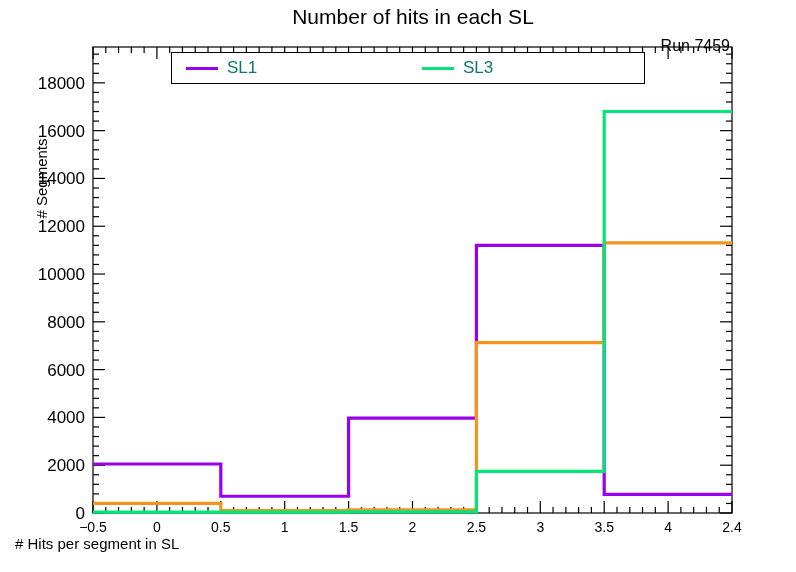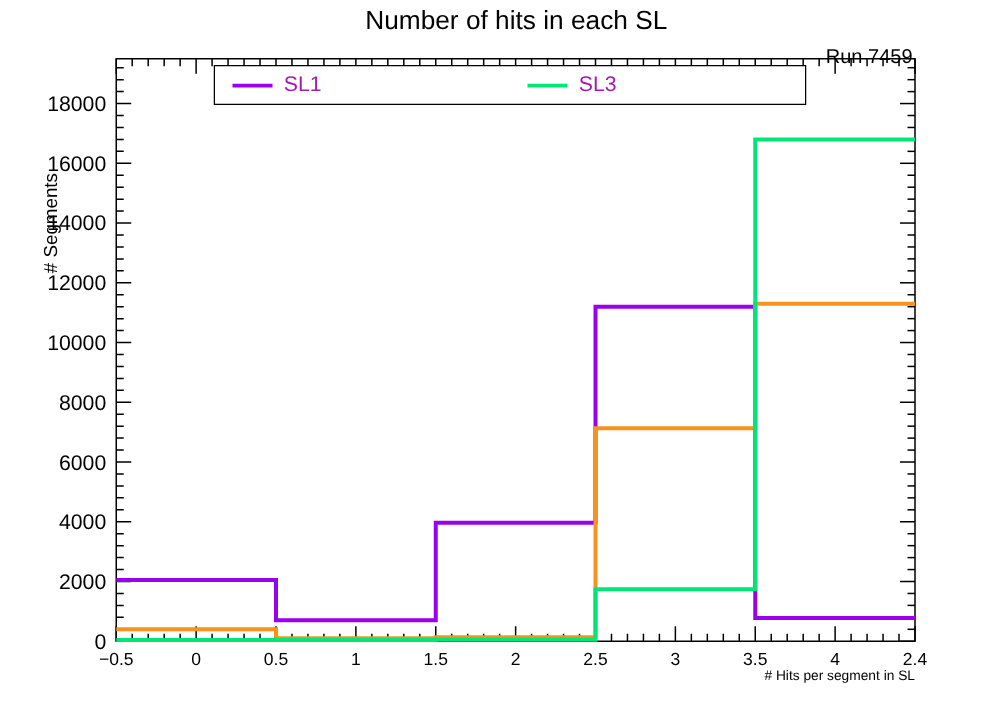--- a/index.html
+++ b/index.html
@@ -53,22 +53,21 @@
     top: 170px;
     width: 140px;
     text-align: center;
     font-size: 15px;
     transform: rotate(-90deg);
   }
   #x-axis-title {
     left: 0;
     top: 535px;
     width: 717px;
-    text-align: right;
-    font-size: 11px;
+    font-size: 15px;
   }
   .ytick-label {
     right: 0;
     width: 0;
     text-align: right;
     font-size: 17px;
     transform: translateY(-9px);
   }
   .xtick-label {
     text-align: center;
@@ -91,21 +90,21 @@
     padding-left: 14px;
   }
   .legend-swatch {
     width: 32px;
     height: 3px;
     margin-right: 9px;
     flex: none;
   }
   .legend-label {
     font-size: 17px;
-    color: #a21caf;
+    color: #0f766e;
     font-family: "Liberation Sans", sans-serif;
   }
 </style>
 </head>
 <body>
 
 <div id="root">
 
   <div class="txt" id="chart-title">Number of hits in each SL</div>
   <div class="txt" id="run-label">Run 7459</div>

